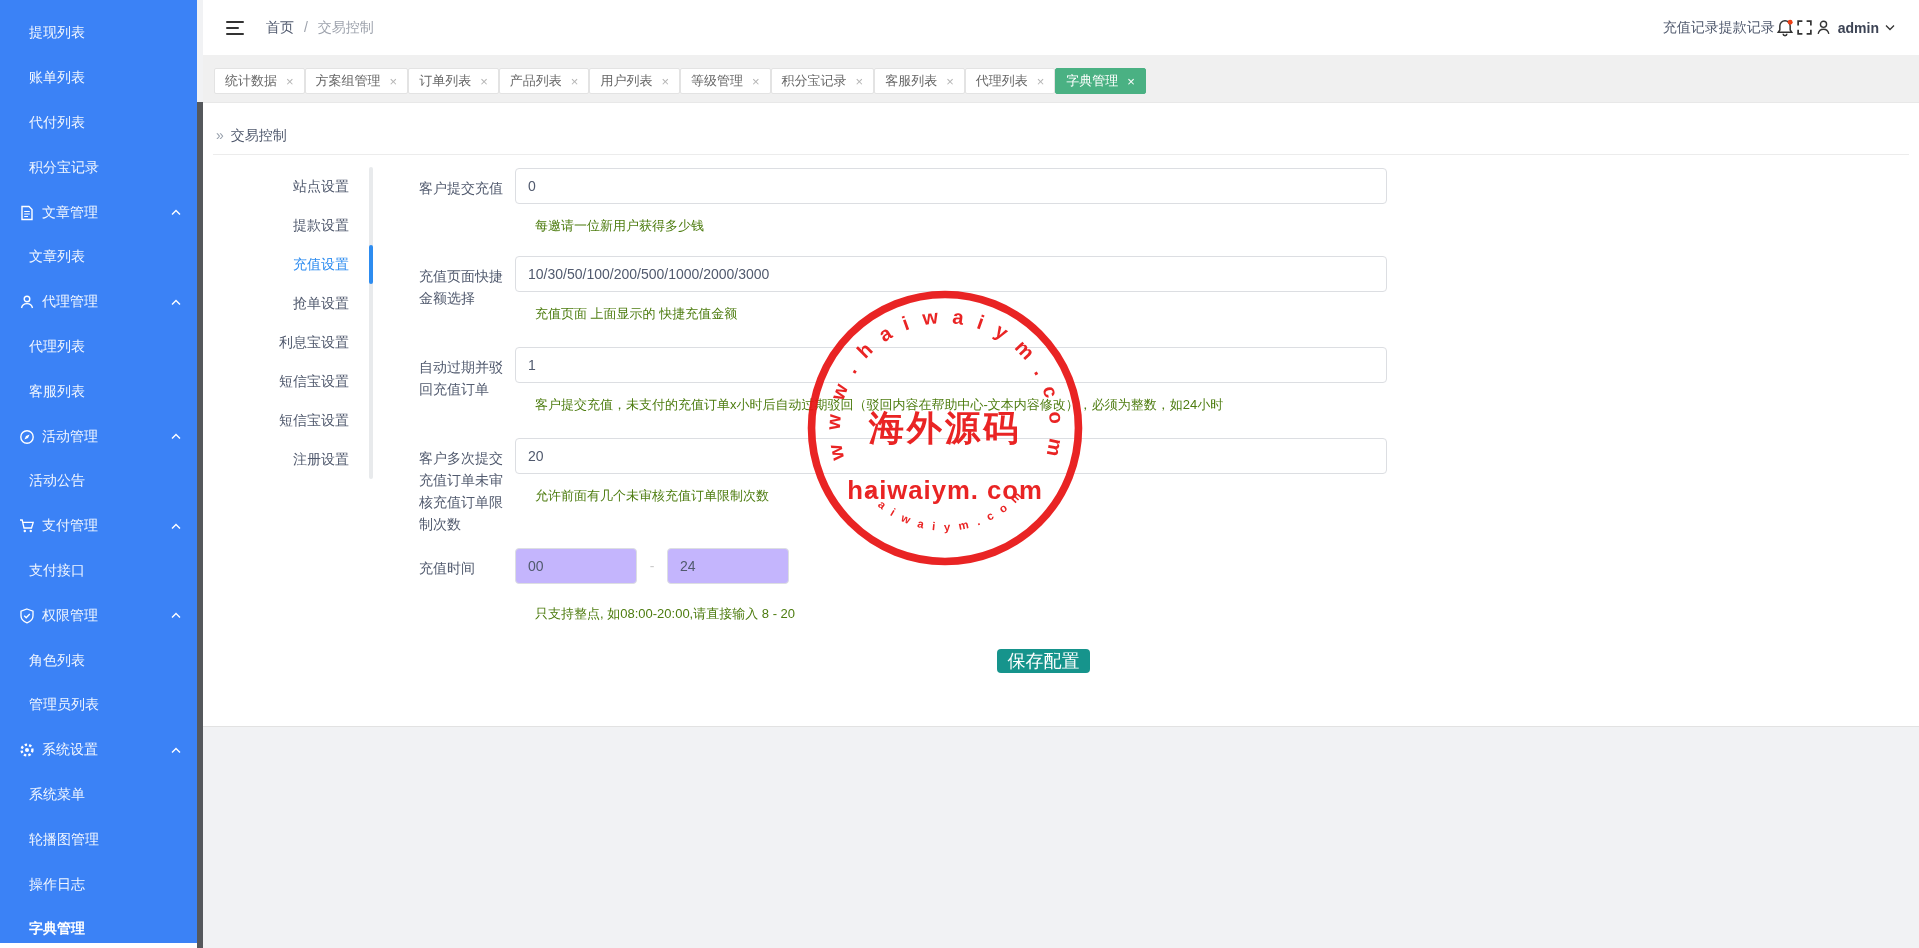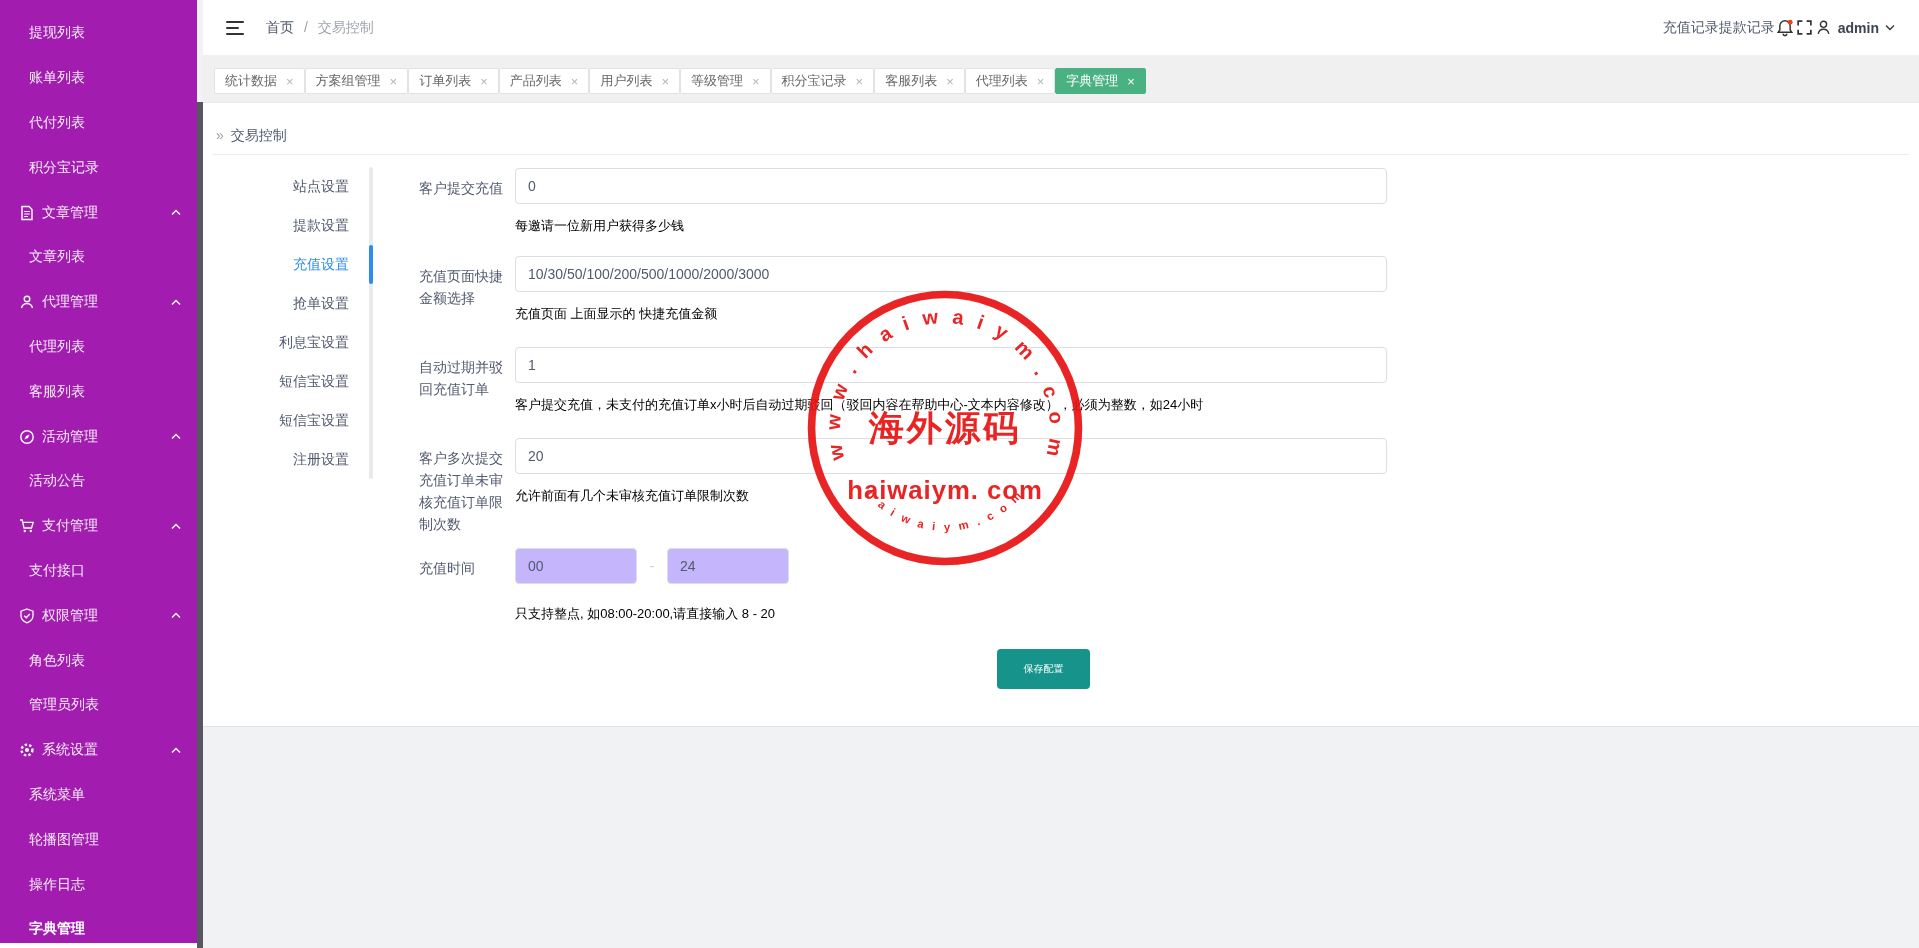--- a/index.html
+++ b/index.html
@@ -1,21 +1,21 @@
 <!DOCTYPE html>
 <html><head>
 <meta charset="utf-8">
 <style>
   * { margin:0; padding:0; box-sizing:border-box; }
   html,body { width:1919px; height:948px; overflow:hidden; }
   body { font-family:"Liberation Sans","DejaVu Sans",sans-serif; font-size:14px; color:#515a6e; background:#f1f2f4; }
   .page { position:relative; width:1919px; height:948px; }
 
   
-  .sidebar { position:absolute; left:0; top:0; width:197px; height:948px; background:#a21caf; padding-top:11px; overflow:hidden; z-index:10; }
+  .sidebar { position:absolute; left:0; top:0; width:197px; height:948px; background:#3b82f6; padding-top:11px; overflow:hidden; z-index:10; }
   .side-scroll { position:absolute; left:197px; top:102px; width:6px; height:846px; background:#55585c; z-index:11; }
   .sb-item { height:44.8px; display:flex; align-items:center; color:rgba(255,255,255,.93); cursor:pointer; font-size:14px; }
   .sb-item.sub { padding-left:29px; }
   .sb-item.group { padding-left:19px; }
   .sb-item.group .gicon { width:16px; height:16px; margin-right:7px; flex:0 0 16px; }
   .sb-item .chev { margin-left:auto; margin-right:16px; width:10px; height:7px; }
   .sb-item.active { color:#fff; font-weight:bold; }
   .sb-bottom-gap { position:absolute; left:0; bottom:0; width:197px; height:5px; background:#fff; }
 
   
@@ -48,24 +48,24 @@
   .vtabs { position:absolute; left:0; top:64px; width:166px; }
   .vtab { height:39px; line-height:39px; text-align:right; padding-right:20px; color:#515a6e; cursor:pointer; font-size:14px; }
   .vtab.active { color:#2d8cf0; }
   .vtrack { position:absolute; left:166px; top:64px; width:4px; height:312px; background:#e8eaec; border-radius:2px; }
   .vbar { position:absolute; left:166px; width:4px; height:39px; background:#2d8cf0; border-radius:2px; top:142px; }
 
   .frow { position:absolute; left:216px; width:1100px; }
   .flabel { position:absolute; left:0; top:9px; width:90px; line-height:22px; color:#515a6e; }
   .fctl { position:absolute; left:96px; top:0; width:872px; }
   .finput { height:36px; width:872px; border:1px solid #dcdee2; border-radius:4px; background:#fff; line-height:34px; padding:0 12px; color:#515a6e; font-size:14px; }
-  .fhelp { margin-top:13px; color:#000000; font-size:13px; }
+  .fhelp { margin-top:13px; color:#4d7c0f; font-size:13px;margin-left:20px; }
   .tin { display:inline-block; width:122px; height:36px; border:1px solid #dcdee2; border-radius:4px; line-height:34px; padding:0 12px; color:#515a6e; background:#c4b5fd; }
   .tdash { display:inline-block; width:30px; text-align:center; color:#ccc; }
-  .savebtn { position:absolute; left:794px; top:546px; width:93px; height:40px; background:#16948c; color:#fff; border:none; border-radius:4px; font-size:10px; cursor:pointer; font-family:inherit; }
+  .savebtn { position:absolute; left:794px; top:546px; width:93px; height:24px; background:#16948c; color:#fff; border:none; border-radius:4px; font-size:18px; cursor:pointer; font-family:inherit; }
 
   
   .stamp { position:absolute; left:802px; top:285px; width:286px; height:286px; z-index:6; pointer-events:none; opacity:.92; }
   .stamp text { fill:#e81212; }
   .arcT { font-size:21px; font-weight:bold; letter-spacing:4px; }
   .arcB { font-size:12px; font-weight:bold; letter-spacing:3px; }
   .cnT { font-size:37px; font-weight:bold; font-family:"Liberation Serif","DejaVu Serif",serif; letter-spacing:3px; }
   .enT { font-size:27px; font-weight:bold; letter-spacing:1px; }
 
   svg.ic { display:block; }

